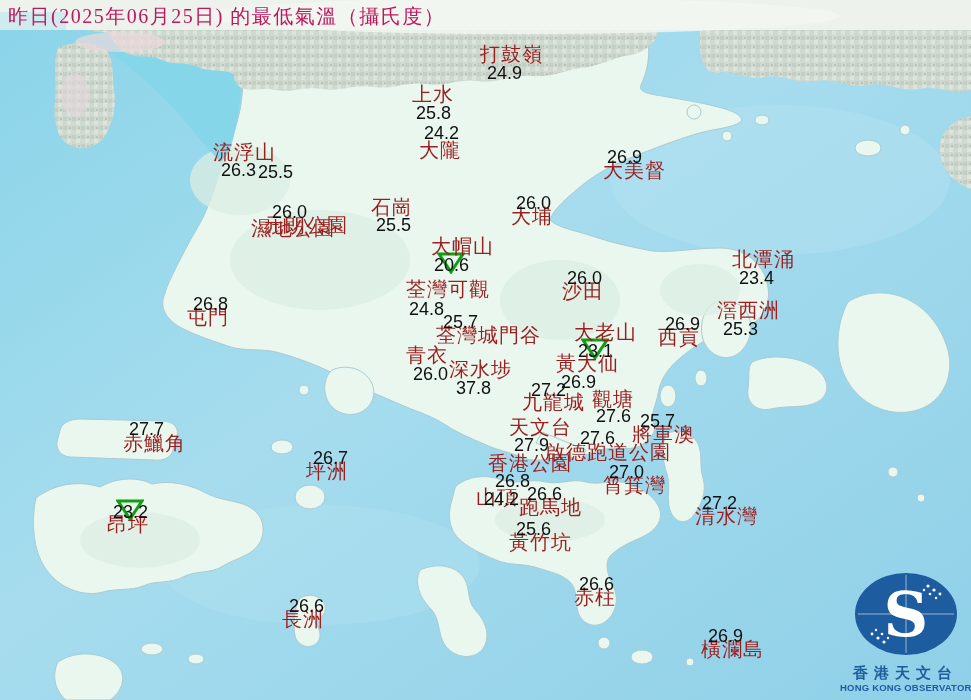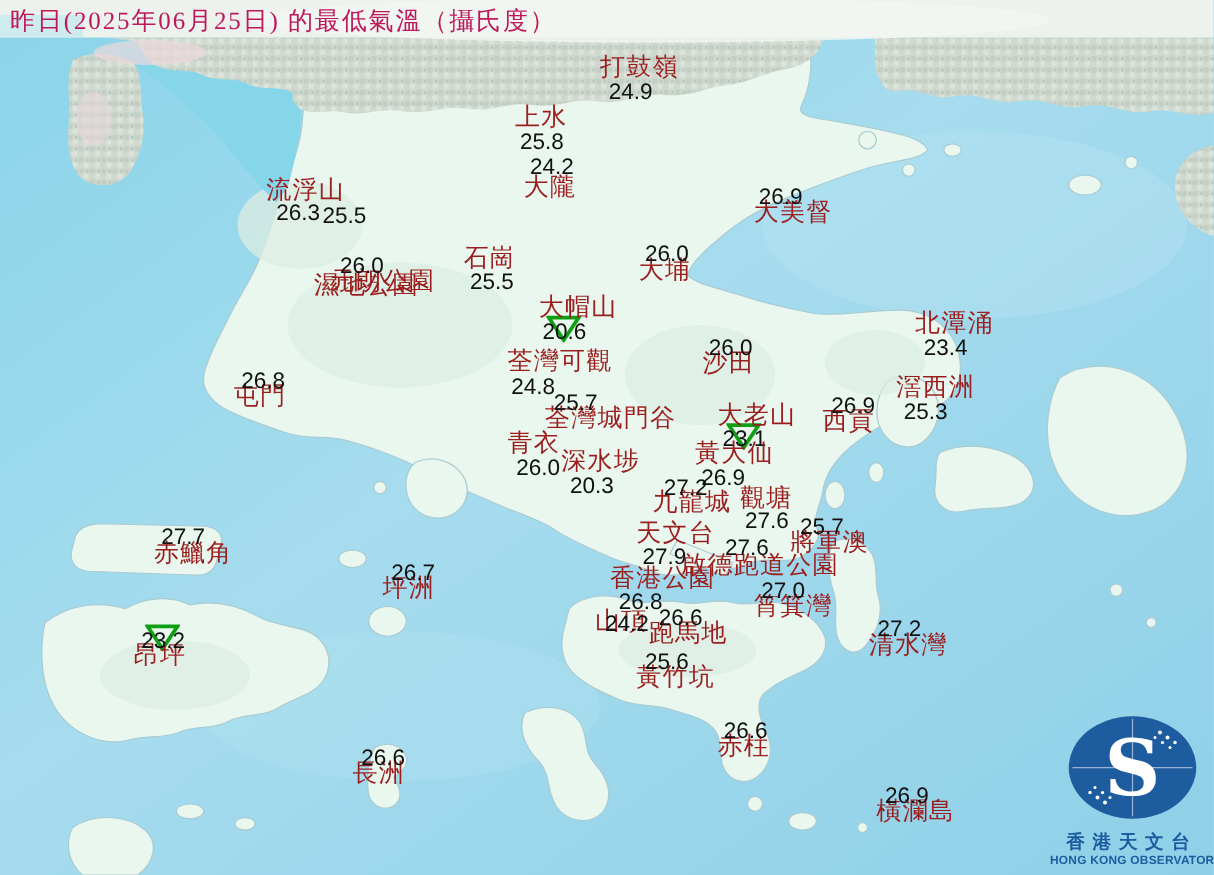--- a/index.html
+++ b/index.html
@@ -165,21 +165,21 @@
     <div class="station-name" style="left: 436px; top: 327px;">荃灣城門谷</div>
     <div class="station-temp" style="left: 443px; top: 313px;">25.7</div>
     <div class="min-marker" style="left: 581px; top: 338px;"><svg width="28" height="22" viewBox="0 0 28 22">
         <polygon points="2,2 26,2 14,20" fill="none" stroke="#0f9f13" stroke-width="3"></polygon>
       </svg></div>
     <div class="station-name" style="left: 574px; top: 324px;">大老山</div>
     <div class="station-temp" style="left: 578px; top: 342px;">23.1</div>
     <div class="station-name" style="left: 406px; top: 347px;">青衣</div>
     <div class="station-temp" style="left: 413px; top: 365px;">26.0</div>
     <div class="station-name" style="left: 449px; top: 361px;">深水埗</div>
-    <div class="station-temp" style="left: 456px; top: 379px;">20.3</div>
+    <div class="station-temp" style="left: 456px; top: 379px;">37.8</div>
     <div class="station-name" style="left: 556px; top: 355px; text-align: right;">黃大仙</div>
     <div class="station-temp" style="left: 561px; top: 373px;">26.9</div>
     <div class="station-name" style="left: 522px; top: 394px;">九龍城</div>
     <div class="station-temp" style="left: 531px; top: 381px;">27.2</div>
     <div class="station-name" style="left: 592px; top: 391px;">觀塘</div>
     <div class="station-temp" style="left: 596px; top: 407px;">27.6</div>
     <div class="station-name" style="left: 509px; top: 419px;">天文台</div>
     <div class="station-temp" style="left: 514px; top: 436px;">27.9</div>
     <div class="station-name" style="left: 632px; top: 426px;">將軍澳</div>
     <div class="station-temp" style="left: 640px; top: 412px;">25.7</div>

